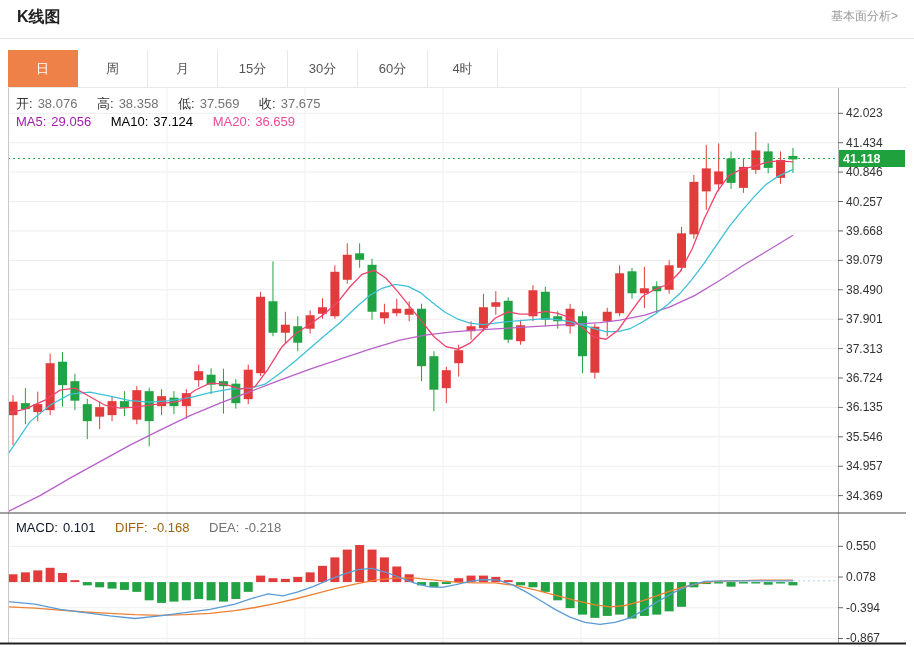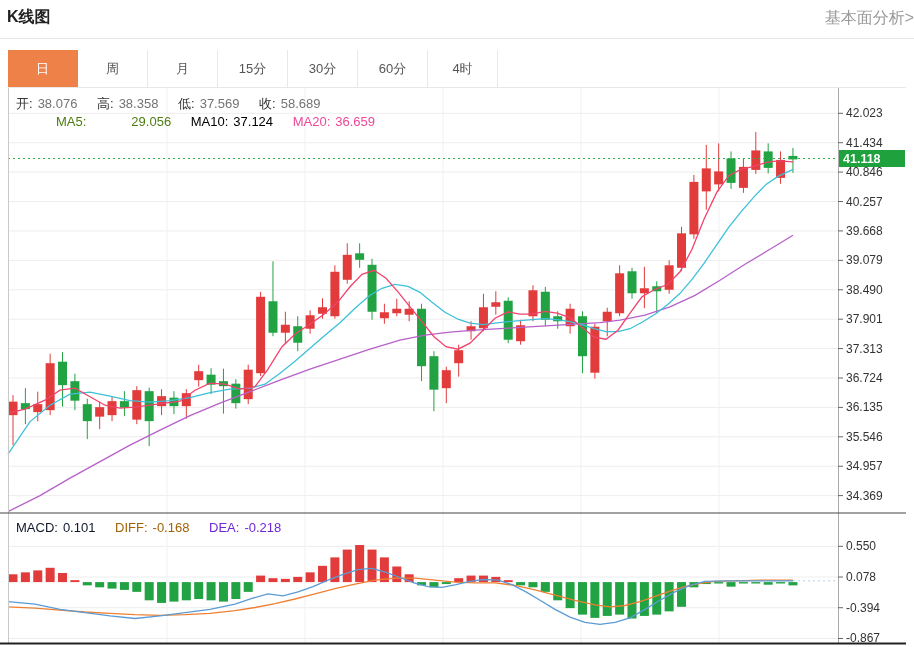--- a/index.html
+++ b/index.html
@@ -1,42 +1,42 @@
 <!DOCTYPE html>
 <html><head>
 <meta charset="utf-8">
 <style>
   html,body{margin:0;padding:0;background:#fff;}
   body{width:914px;height:647px;position:relative;overflow:hidden;
        font-family:"Liberation Sans",sans-serif;-webkit-font-smoothing:antialiased;}
-  .title{position:absolute;left:7px;top:7px;font-size:16px;font-weight:bold;color:#222;}
-  .fund-link{position:absolute;right:0;top:8px;font-size:16px;color:#999;cursor:pointer;}
+  .title{position:absolute;left:17px;top:7px;font-size:16px;font-weight:bold;color:#222;}
+  .fund-link{position:absolute;right:16px;top:8px;font-size:12px;color:#999;cursor:pointer;}
   .hsep{position:absolute;left:0;top:38px;width:914px;height:0;border-top:1px solid #e6e6e6;}
   .tabbar{position:absolute;left:8px;top:50px;width:898px;height:38px;display:flex;
           border-bottom:1px solid #e8e8e8;box-sizing:border-box;background:#fff;}
   .tab{width:70px;height:37px;line-height:37px;text-align:center;font-size:13px;color:#555;
        border-right:1px solid #e8e8e8;background:#fff;cursor:pointer;box-sizing:border-box;}
   .tab.active{background:#ee8147;color:#fff;border-right:1px solid #ee8147;}
   .chart{position:absolute;left:0;top:88px;width:914px;height:557px;}
   .chart svg{position:absolute;left:0;top:0;}
   svg text{font-family:"Liberation Sans",sans-serif;}
   .overlay-row{position:absolute;font-size:13px;white-space:nowrap;z-index:3;}
   .overlay-row span{margin-right:5px;}
   .overlay-row .pair{margin-right:16px;}
   .row-ohlc{left:16px;top:7px;}
   .row-ma{left:16px;top:26px;}
   .row-macd{left:16px;top:432px;}
   .lab{color:#333;}
   .val-green{color:#737373;}
-  .c-ma5{color:#4d7c0f;margin-left:40px;}
+  .c-ma5{color:#a21caf;}
   .c-ma10{color:#000000;}
   .c-ma20{color:#ec4899;}
   .c-macd{color:#0f172a;}
   .c-diff{color:#a16207;}
-  .c-dea{color:#6d28d9;}
+  .c-dea{color:#737373;}
 </style>
 </head>
 <body>
 
 <div class="title">K线图</div>
 <div class="fund-link">基本面分析&gt;</div>
 <div class="hsep"></div>
 
 <div class="tabbar">
   <div class="tab active">日</div>
@@ -327,21 +327,21 @@
         <text x="846" y="523.72576" font-size="12" fill="#333333">-0.394</text>
         <line x1="838" y1="550.48968" x2="843" y2="550.48968" stroke="#666" stroke-width="1"></line>
         <text x="846" y="554.48968" font-size="12" fill="#333333">-0.867</text>
       </g>
     </svg>
 
   <div class="overlay-row row-ohlc">
     <span class="lab">开:</span><span class="val-green pair">38.076</span>
     <span class="lab">高:</span><span class="val-green pair">38.358</span>
     <span class="lab">低:</span><span class="val-green pair">37.569</span>
-    <span class="lab">收:</span><span class="val-green pair">58.689</span>
+    <span class="lab">收:</span><span class="val-green pair">37.675</span>
   </div>
 
   <div class="overlay-row row-ma">
     <span class="c-ma5">MA5:</span><span class="c-ma5 pair">29.056</span>
     <span class="c-ma10">MA10:</span><span class="c-ma10 pair">37.124</span>
     <span class="c-ma20">MA20:</span><span class="c-ma20 pair">36.659</span>
   </div>
 
   <div class="overlay-row row-macd">
     <span class="c-macd">MACD:</span><span class="c-macd pair">0.101</span>

